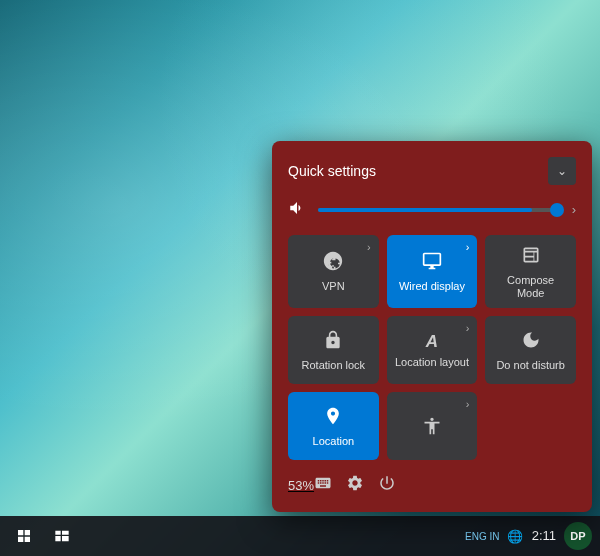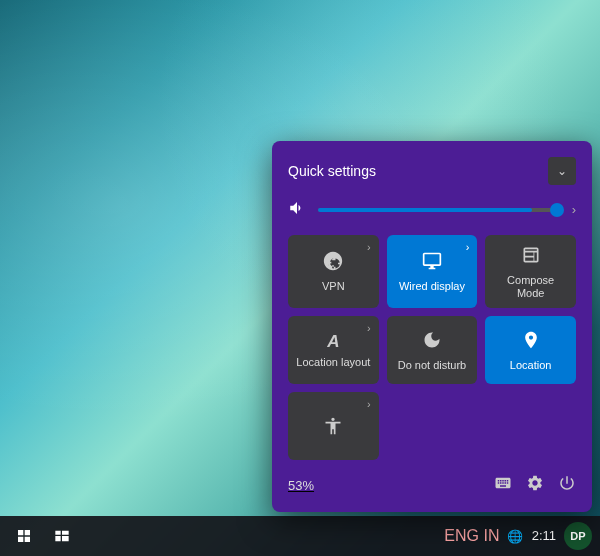--- a/index.html
+++ b/index.html
@@ -64,22 +64,22 @@
     .taskbar-time {
       text-align: right;
       line-height: 1.3;
     }
 
     .taskbar-time .time {
       font-size: 13px;
     }
 
     .taskbar-lang {
-      font-size: 16px;
-      color: #fca5a5;
+      font-size: 10px;
+      color: #7dd3fc;
     }
 
     .taskbar-avatar {
       width: 28px;
       height: 28px;
       border-radius: 50%;
       background: #14532d;
       display: flex;
       align-items: center;
       justify-content: center;
@@ -87,21 +87,21 @@
       font-weight: bold;
       color: #fff;
     }
 
     
     .quick-settings {
       position: absolute;
       bottom: 44px;
       right: 8px;
       width: 320px;
-      background: #4c1d95;
+      background: #7f1d1d;
       border-radius: 8px;
       padding: 16px;
       z-index: 20;
       box-shadow: 0 8px 32px rgba(0,0,0,0.6);
     }
 
     .qs-header {
       display: flex;
       align-items: center;
       justify-content: space-between;
@@ -229,21 +229,21 @@
     }
 
     .qs-btn.active .qs-btn-arrow {
       color: #fff;
     }
 
     
     .qs-footer {
       display: flex;
       align-items: center;
-      justify-content: space-between;
+      justify-content: flex-start;
       margin-top: 0;
       text-decoration: underline;
     }
 
     .qs-battery {
       color: #ddd;
       font-size: 13px;
     }
 
     .qs-footer-icons {
@@ -319,20 +319,28 @@
 
     <div class="qs-btn">
       <span class="qs-btn-icon">
         <svg width="20" height="20" viewBox="0 0 24 24" fill="#ccc">
             <path d="M3 5v14c0 1.1.9 2 2 2h14c1.1 0 2-.9 2-2V5c0-1.1-.9-2-2-2H5c-1.1 0-2 .9-2 2zm12 14H5v-4h10v4zm0-6H5V9h10v4zm4 6h-3V9h3v10zm0-12H5V5h14v2z"></path>
           </svg>
       </span>
       <span class="qs-btn-label">Compose Mode</span>
     </div>
 
+    <div class="qs-btn">
+      <span class="qs-btn-icon">
+        <svg width="20" height="20" viewBox="0 0 24 24" fill="#ccc">
+            <path d="M18 8h-1V6c0-2.76-2.24-5-5-5S7 3.24 7 6v2H6c-1.1 0-2 .9-2 2v10c0 1.1.9 2 2 2h12c1.1 0 2-.9 2-2V10c0-1.1-.9-2-2-2zm-6 9c-1.1 0-2-.9-2-2s.9-2 2-2 2 .9 2 2-.9 2-2 2zm3.1-9H8.9V6c0-1.71 1.39-3.1 3.1-3.1 1.71 0 3.1 1.39 3.1 3.1v2z"></path>
+          </svg>
+      </span>
+      <span class="qs-btn-label">Rotation lock</span>
+    </div>
 
     <div class="qs-btn">
       <span class="qs-btn-arrow">›</span>
       <span class="qs-btn-icon" style="font-size:17px; color:#ccc; font-style:italic; font-weight:bold;">A</span>
       <span class="qs-btn-label">Location layout</span>
     </div>
 
     <div class="qs-btn">
       <span class="qs-btn-icon">
         <svg width="20" height="20" viewBox="0 0 24 24" fill="#ccc">

